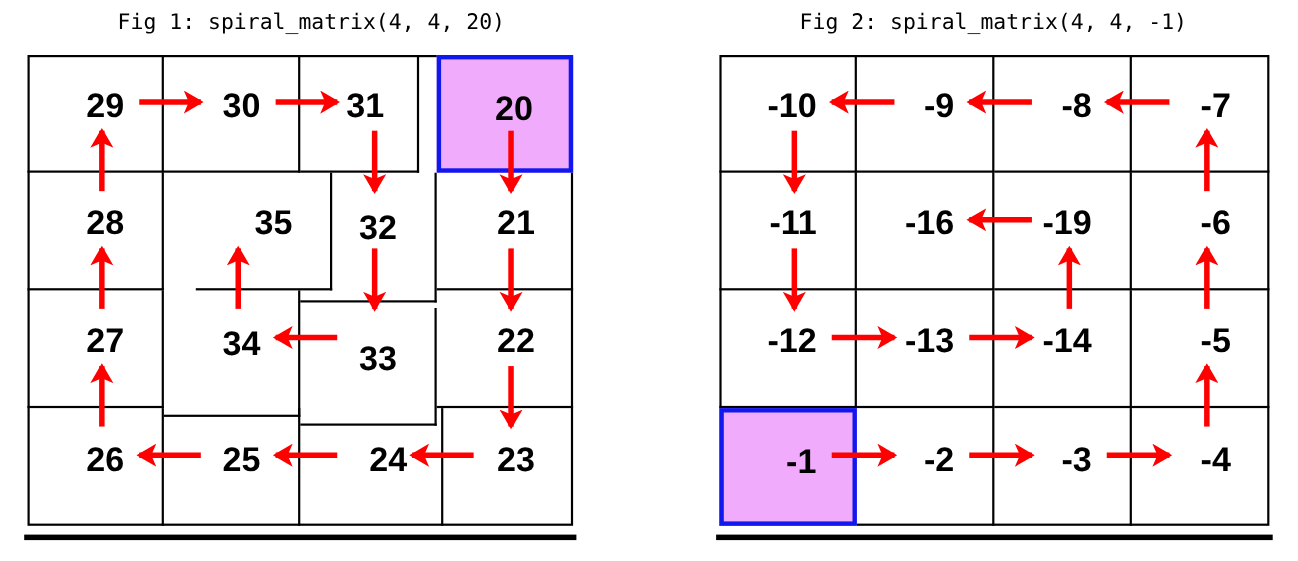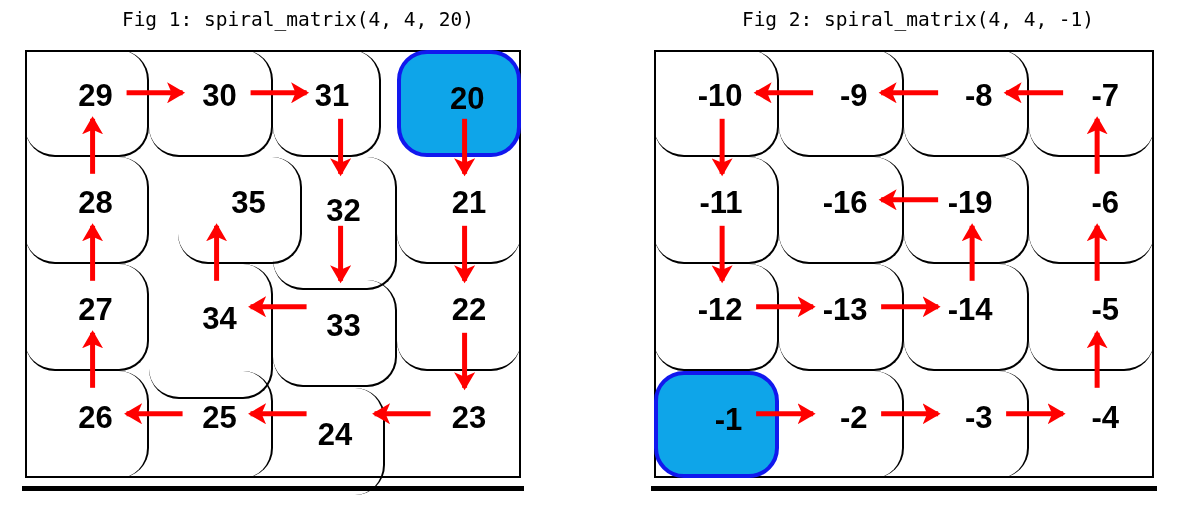--- a/index.html
+++ b/index.html
@@ -19,21 +19,21 @@
     top: 0;
     width: 560px;
     height: 510px;
   }
   #fig1 { left: 0px; }
   #fig2 { left: 620px; }
 
   .fig-title {
     position: absolute;
     top: 8px;
-    left: 18px;
+    left: 3px;
     width: 560px;
     text-align: center;
     font-family: "DejaVu Sans Mono", "Liberation Mono", monospace;
     font-size: 19.5px;
     color: #000000;
     white-space: pre;
     letter-spacing: 0px;
   }
 
   .grid {
@@ -43,41 +43,40 @@
     background: #ffffff;
   }
   #fig1 .grid { left: 25px; top: 50px; width: 496px; height: 428px; }
   #fig2 .grid { left: 34px; top: 50px; width: 500px; height: 428px; }
 
   .cell {
     position: absolute;
     box-sizing: border-box;
     border-right: 2px solid #000000;
     border-bottom: 2px solid #000000;
-    border-radius: 30px;
   }
   .cell.lastcol { border-right: none; }
   .cell.lastrow { border-bottom: none; }
 
   .cell .cell-value {
     position: absolute;
     left: 0;
     width: 72%;
     text-align: right;
     top: 29%;
     font-family: "Liberation Sans", sans-serif;
     font-size: 31px;
     font-weight: bold;
     color: #000000;
     line-height: 1;
   }
 
   .cell.highlight {
     border: 4px solid #1118ee;
-    background: #0ea5e9;
+    background: #f0abfc;
     z-index: 5;
   }
 
   .underline {
     position: absolute;
     height: 5px;
     background: #000000;
   }
   #fig1 .underline { left: 22px; top: 486px; width: 502px; }
   #fig2 .underline { left: 31px; top: 486px; width: 506px; }
@@ -108,45 +107,45 @@
       </div>
       <div class="cell lastcol highlight" style="left: 370px; top: -2px; width: 124px; height: 107px;">
         <div class="cell-value">20</div>
       </div>
       <div class="cell" style="left: -2px; top: 105px; width: 124px; height: 107px;">
         <div class="cell-value">28</div>
       </div>
       <div class="cell" style="left: 122px; top: 105px; width: 124px; height: 107px; margin-left: 29px;">
         <div class="cell-value">35</div>
       </div>
-      <div class="cell" style="left: 246px; top: 105px; width: 124px; height: 133px; padding-left: 28px;">
+      <div class="cell" style="left: 246px; top: 105px; width: 124px; height: 118px; padding-left: 28px;">
         <div class="cell-value">32</div>
       </div>
       <div class="cell lastcol" style="left: 370px; top: 105px; width: 124px; height: 107px;">
         <div class="cell-value">21</div>
       </div>
       <div class="cell" style="left: -2px; top: 212px; width: 124px; height: 107px;">
         <div class="cell-value">27</div>
       </div>
-      <div class="cell" style="left: 122px; top: 212px; width: 124px; height: 135px;">
+      <div class="cell" style="left: 122px; top: 212px; width: 124px; height: 115px;">
         <div class="cell-value">34</div>
       </div>
       <div class="cell" style="left: 246px; top: 228px; width: 124px; height: 107px;">
         <div class="cell-value">33</div>
       </div>
       <div class="cell lastcol" style="left: 370px; top: 212px; width: 124px; height: 107px;">
         <div class="cell-value">22</div>
       </div>
       <div class="cell lastrow" style="left: -2px; top: 319px; width: 124px; height: 107px;">
         <div class="cell-value">26</div>
       </div>
       <div class="cell lastrow" style="left: 122px; top: 319px; width: 124px; height: 107px;">
         <div class="cell-value">25</div>
       </div>
-      <div class="cell lastrow" style="left: 246px; top: 319px; width: 112px; height: 107px; margin-top: 17px;">
+      <div class="cell lastrow" style="left: 264px; top: 319px; width: 112px; height: 107px;">
         <div class="cell-value">24</div>
       </div>
       <div class="cell lastcol lastrow" style="left: 370px; top: 319px; width: 124px; height: 107px;">
         <div class="cell-value">23</div>
       </div>
     </div>
   <div class="arrow-layer">
       <svg width="560" height="510">
         <defs>
           <marker id="fig1-head-right" markerWidth="4.2" markerHeight="4.2" refX="3.1" refY="2.1" orient="auto" markerUnits="strokeWidth">

